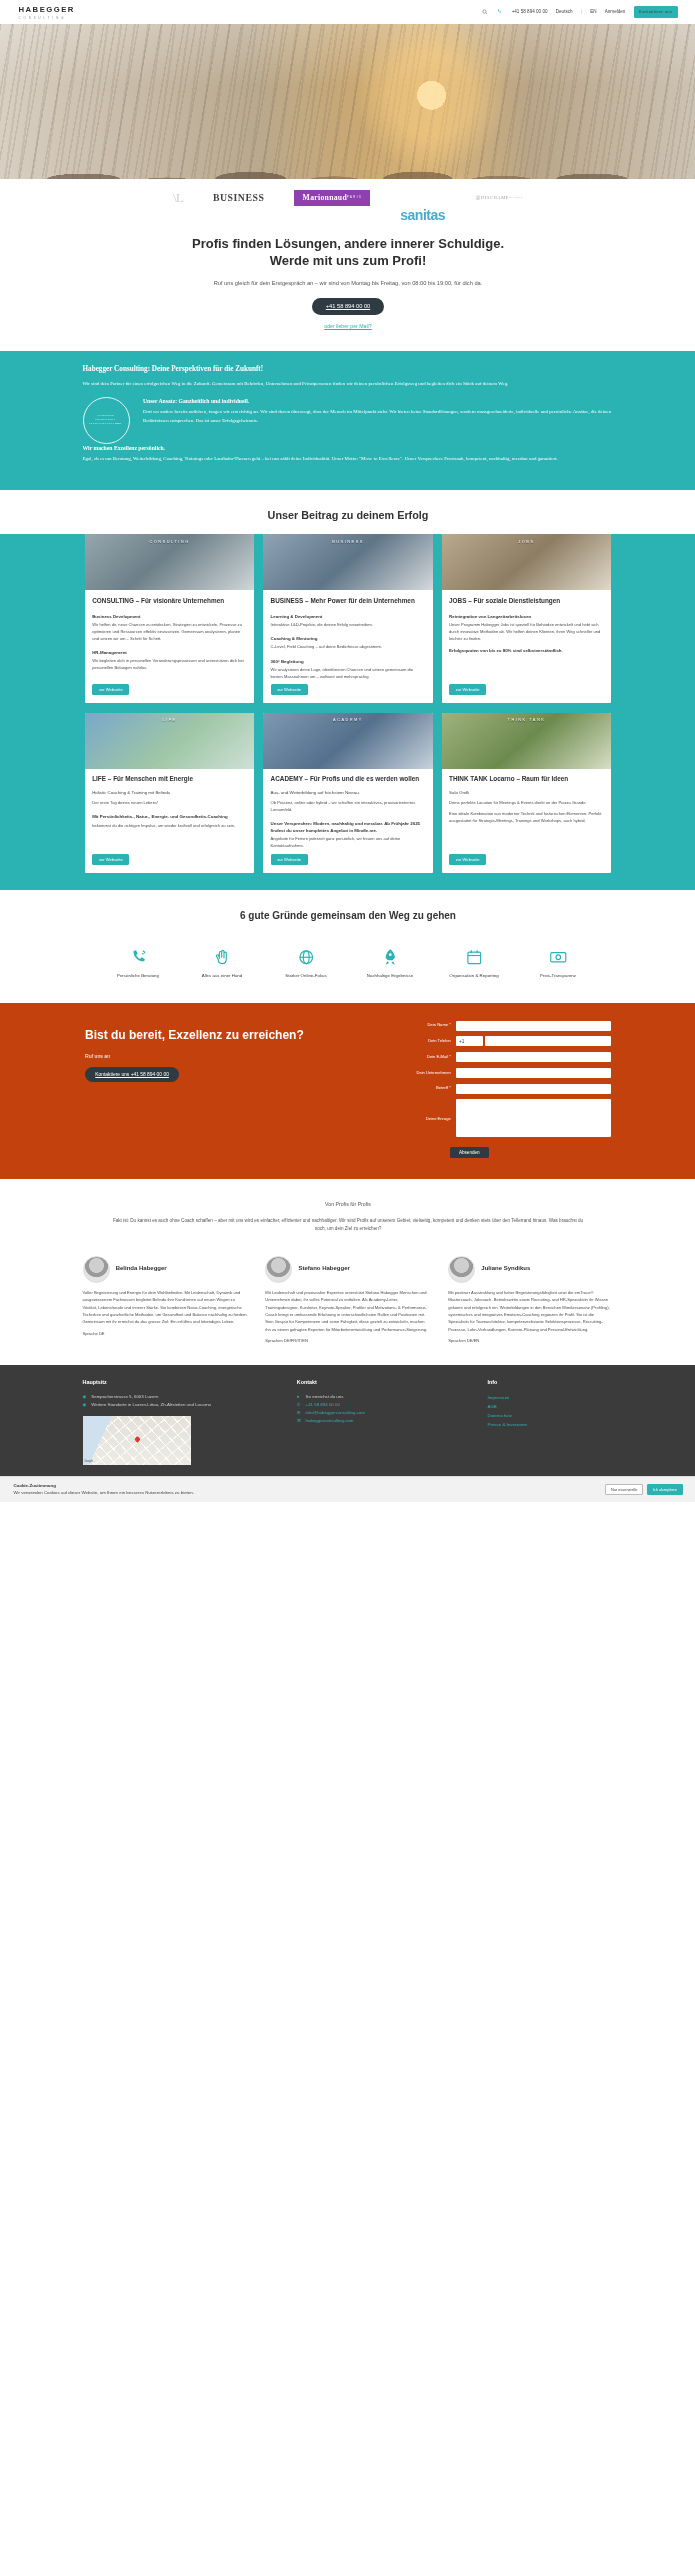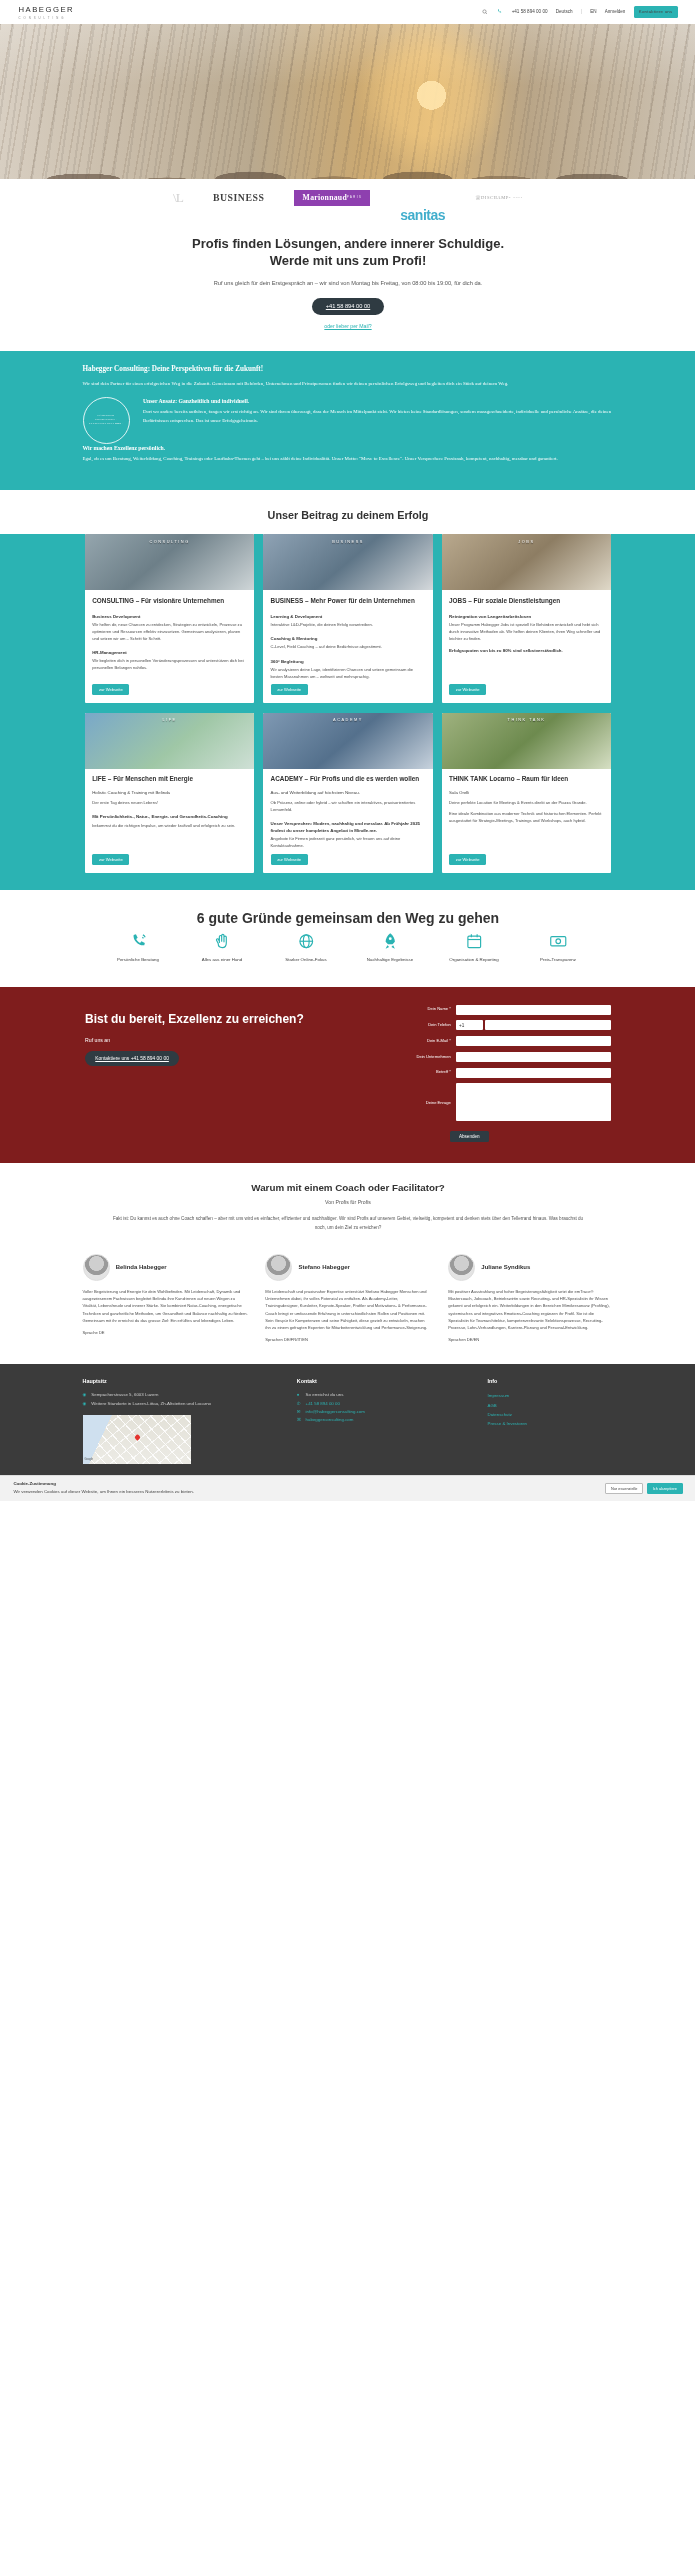--- a/index.html
+++ b/index.html
@@ -12,21 +12,21 @@
     line-height: 1.5;
   }
   .wrap { width: 696px; margin: 0 auto; position: relative; }
 
   
   .topbar {
     height: 24px; background: #fff; display: flex; align-items: center;
     padding: 0 18.5px; position: relative; z-index: 50;
   }
   .logo { display: flex; flex-direction: column; justify-content: center; }
-  .logo-main { font-size: 7.7px; letter-spacing: 1.5px; font-weight: 400; color: #2b2b2b; }
+  .logo-main { font-size: 7.7px; letter-spacing: 1.5px; font-weight: 700; color: #2b2b2b; }
   .logo-sub { font-size: 2.8px; letter-spacing: 1.1px; color: #8a8a8a; margin-top: 0.5px; }
   .topnav { margin-left: auto; display: flex; align-items: center; gap: 8.2px; font-size: 4.6px; color: #444; }
   .topnav .ic { width: 7.2px; height: 7.2px; display: inline-flex; align-items: center; justify-content: center; }
   .topnav a { color: #444; text-decoration: none; }
   .btn-teal {
     background: #2bb3b3; color: #fff; border-radius: 1.5px; padding: 2.6px 5.2px;
     font-size: 4.4px; letter-spacing: 0.2px;
   }
   .lang-sep { color: #bbb; }
 
@@ -126,29 +126,29 @@
   .card-body p { font-size: 4.1px; color: #4b4b4b; line-height: 1.7; margin-bottom: 3.6px; }
   .card-body .strong-note { font-size: 4.4px; font-weight: 700; color: #333; line-height: 1.6; }
   .btn-web {
     margin-top: auto; align-self: flex-start; background: #2bb3b3; color: #fff;
     border: none; border-radius: 1.5px; padding: 3.1px 6.7px; font-size: 4.1px; cursor: pointer;
     font-family: "Liberation Sans", sans-serif;
   }
 
   
   .reasons { padding: 17.5px 0 23px; text-align: center; }
-  .reasons h2 { font-size: 14px; font-weight: 700; color: #333; margin-bottom: 1px; }
+  .reasons h2 { font-size: 10px; font-weight: 700; color: #333; margin-bottom: 23px; }
   .reasons-row { display: flex; justify-content: center; gap: 23px; }
   .reason { width: 61px; }
   .reason .ico { height: 23px; display: flex; align-items: center; justify-content: center; color: #2bb3b3; }
   .reason .ico svg { width: 18.5px; height: 18.5px; }
   .reason .lbl { font-size: 4.4px; color: #3d3d3d; line-height: 1.5; margin-top: 4.1px; }
 
   
-  .contact { background: #7f1d1d; padding: 17.5px 0 20.6px; color: #fff; }
+  .contact { background: #c2410c; padding: 17.5px 0 20.6px; color: #fff; }
   .contact-inner { width: 526px; margin: 0 auto; display: flex; gap: 20.6px; }
   .contact-left { width: 222px; padding-top: 7.2px; }
   .contact-left h2 { font-size: 12px; font-weight: 700; line-height: 1.35; }
   .contact-left .small { font-size: 5.2px; margin: 9.3px 0 6.2px; }
   .contact-pill {
     display: inline-block; background: #2f3b42; color: #fff; border-radius: 10.3px;
     padding: 4.1px 10.3px; font-size: 4.9px;
   }
   .form { flex: 1; }
   .frow { display: flex; align-items: center; justify-content: flex-end; margin-bottom: 5.2px; }
@@ -497,21 +497,20 @@
           <div class="fld"><textarea placeholder="" style=""></textarea></div>
         </div>
         <div class="send-row">
           <button class="btn-send">Absenden</button>
         </div>
       </div>
     </div>
   </div>
 
   <div class="why">
-    <h2>Warum mit einem Coach oder Facilitator?</h2>
     <div class="subt">Von Profis für Profis</div>
     <p>Fakt ist: Du kannst es auch ohne Coach schaffen – aber mit uns wird es einfacher, effizienter und nachhaltiger. Wir sind Profis auf unserem Gebiet, vielseitig, kompetent und denken stets über den Tellerrand hinaus. Was brauchst du noch, um dein Ziel zu erreichen?</p>
   </div>
 
   <div class="team">
     <div class="team-row">
       <div class="member">
         <div class="member-head">
           <div class="avatar"></div>
           <h3>Belinda Habegger</h3>

